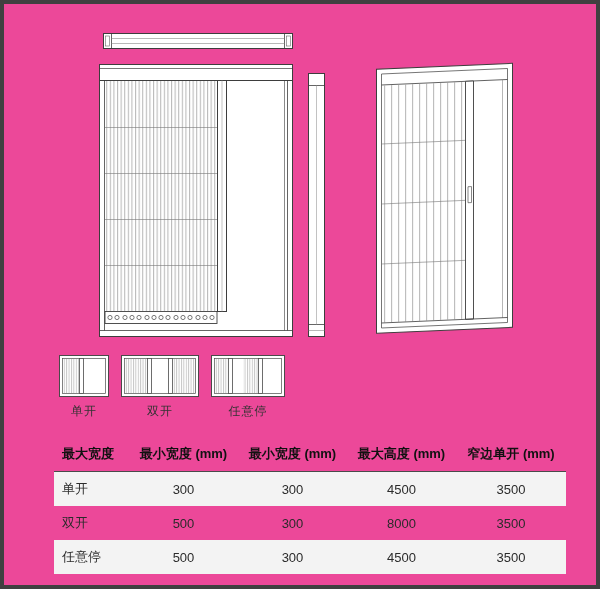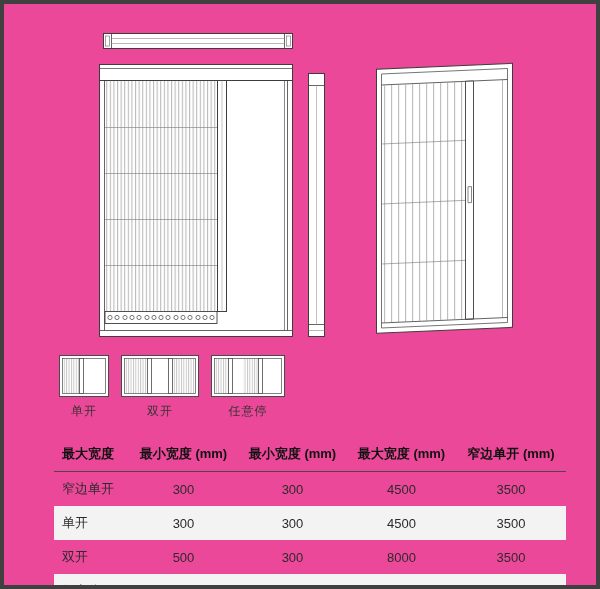--- a/index.html
+++ b/index.html
@@ -157,32 +157,25 @@
         <col style="width:109px">
         <col style="width:109px">
       <col style="width:109px">
         <col style="width:110px">
     </colgroup>
     <thead>
       <tr>
         <th class="col-mode">最大宽度</th>
         <th>最小宽度 (mm)</th>
         <th>最小宽度 (mm)</th>
-        <th>最大宽度 (mm)</th>
+        <th>最大高度 (mm)</th>
         <th>窄边单开 (mm)</th>
       </tr>
     </thead>
     <tbody>
-      <tr>
-        <td class="col-mode">窄边单开</td>
-        <td>300</td>
-        <td>300</td>
-        <td>4500</td>
-        <td>3500</td>
-      </tr>
       <tr class="alt">
         <td class="col-mode">单开</td>
         <td>300</td>
         <td>300</td>
         <td>4500</td>
         <td>3500</td>
       </tr>
       <tr>
         <td class="col-mode">双开</td>
         <td>500</td>

